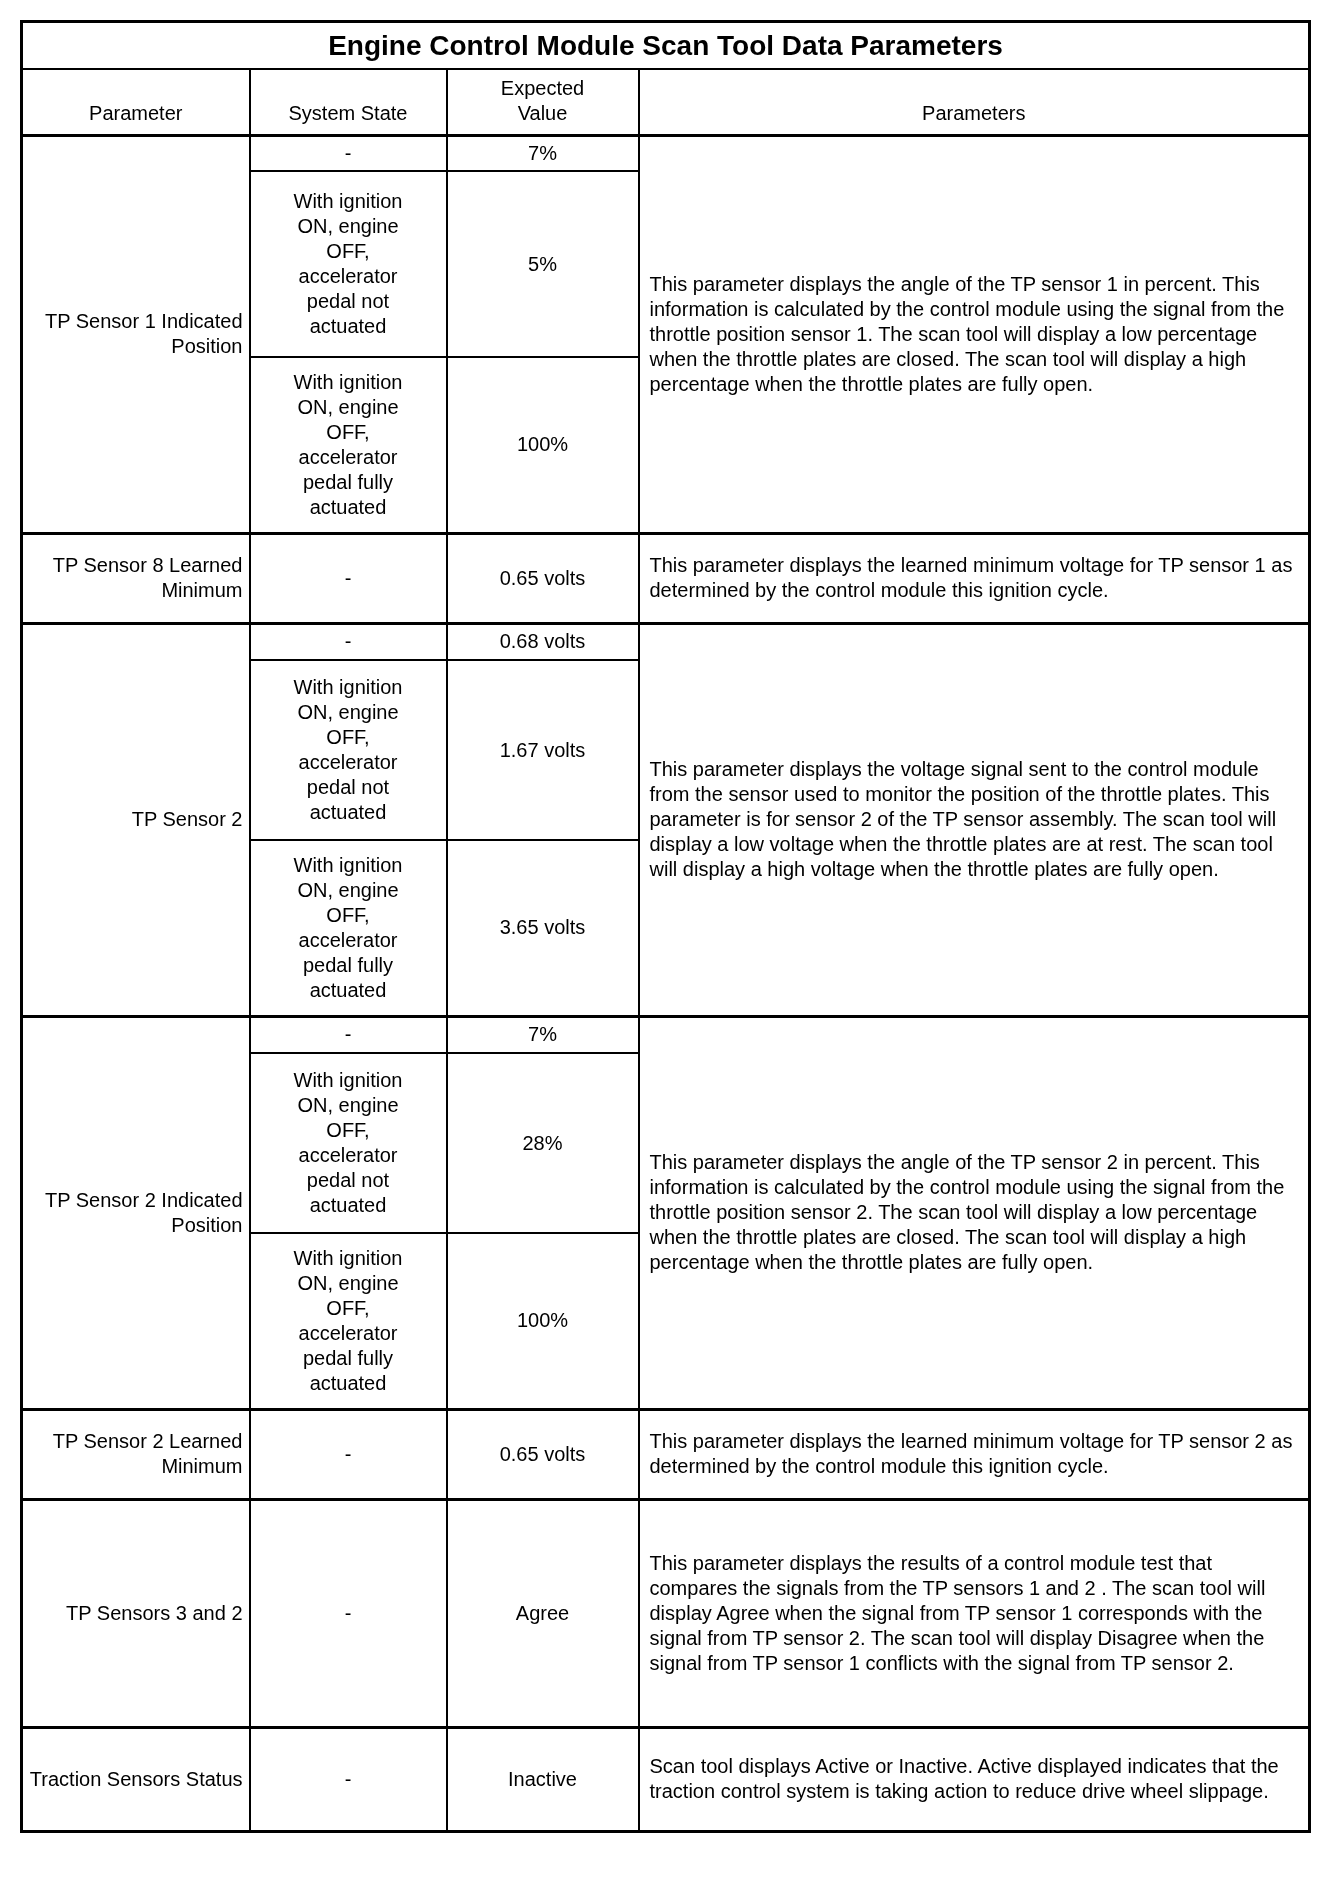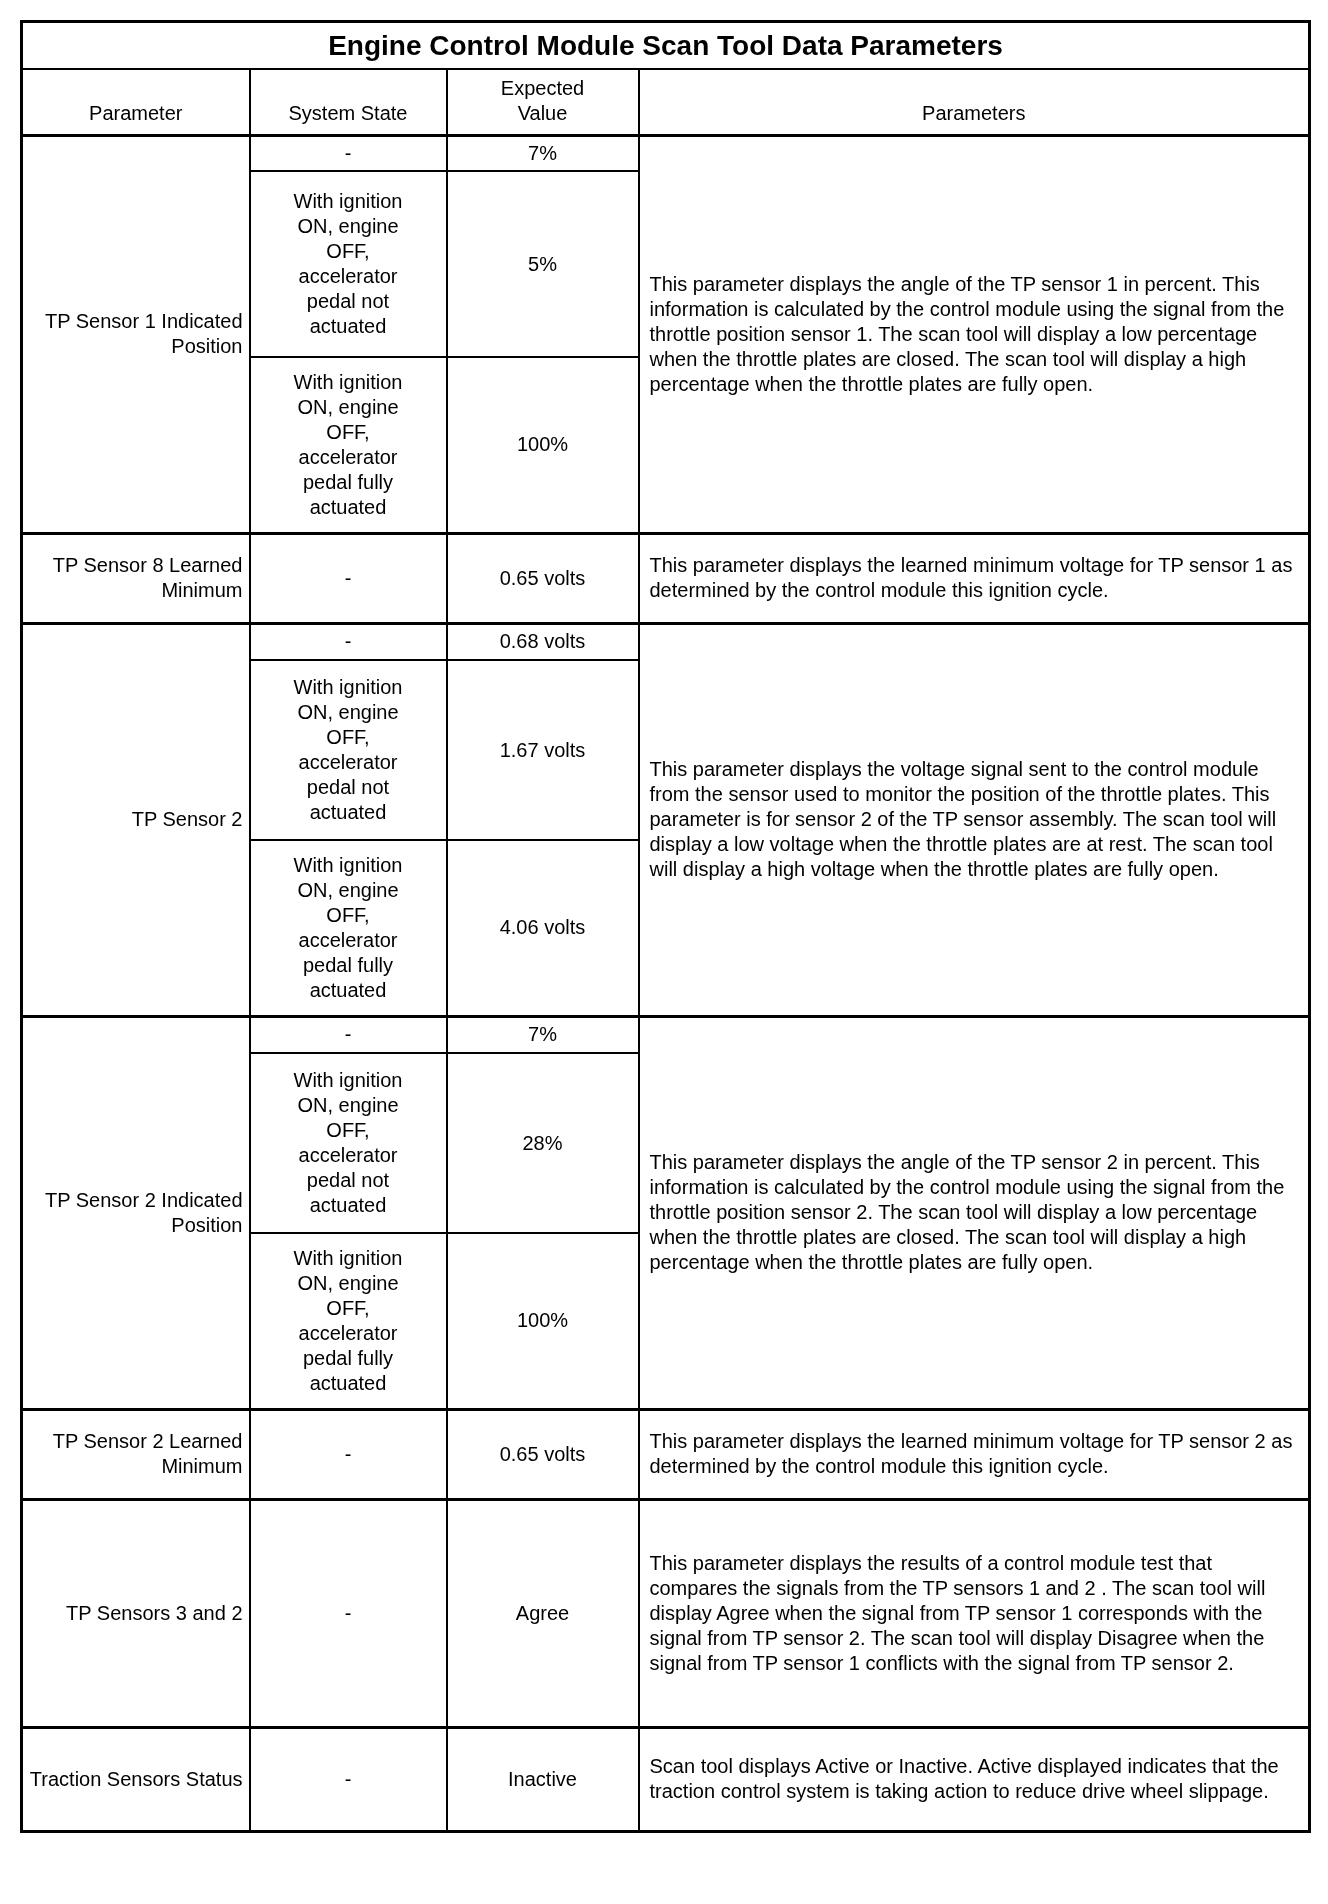--- a/index.html
+++ b/index.html
@@ -136,21 +136,21 @@
       <td class="state">-</td>
       <td class="value">0.68 volts</td>
       <td class="desc" rowspan="3">This parameter displays the voltage signal sent to the control module from the sensor used to monitor the position of the throttle plates. This parameter is for sensor 2 of the TP sensor assembly. The scan tool will display a low voltage when the throttle plates are at rest. The scan tool will display a high voltage when the throttle plates are fully open.</td>
     </tr>
     <tr class="r180">
       <td class="state">With ignition ON, engine OFF, accelerator pedal not actuated</td>
       <td class="value">1.67 volts</td>
     </tr>
     <tr class="r176">
       <td class="state">With ignition ON, engine OFF, accelerator pedal fully actuated</td>
-      <td class="value">4.06 volts</td>
+      <td class="value">3.65 volts</td>
     </tr>
 
     <tr class="r37 group-start">
       <td class="param" rowspan="3">TP Sensor 2 Indicated Position</td>
       <td class="state">-</td>
       <td class="value">7%</td>
       <td class="desc" rowspan="3">This parameter displays the angle of the TP sensor 2 in percent. This information is calculated by the control module using the signal from the throttle position sensor 2. The scan tool will display a low percentage when the throttle plates are closed. The scan tool will display a high percentage when the throttle plates are fully open.</td>
     </tr>
     <tr class="r180">
       <td class="state">With ignition ON, engine OFF, accelerator pedal not actuated</td>

